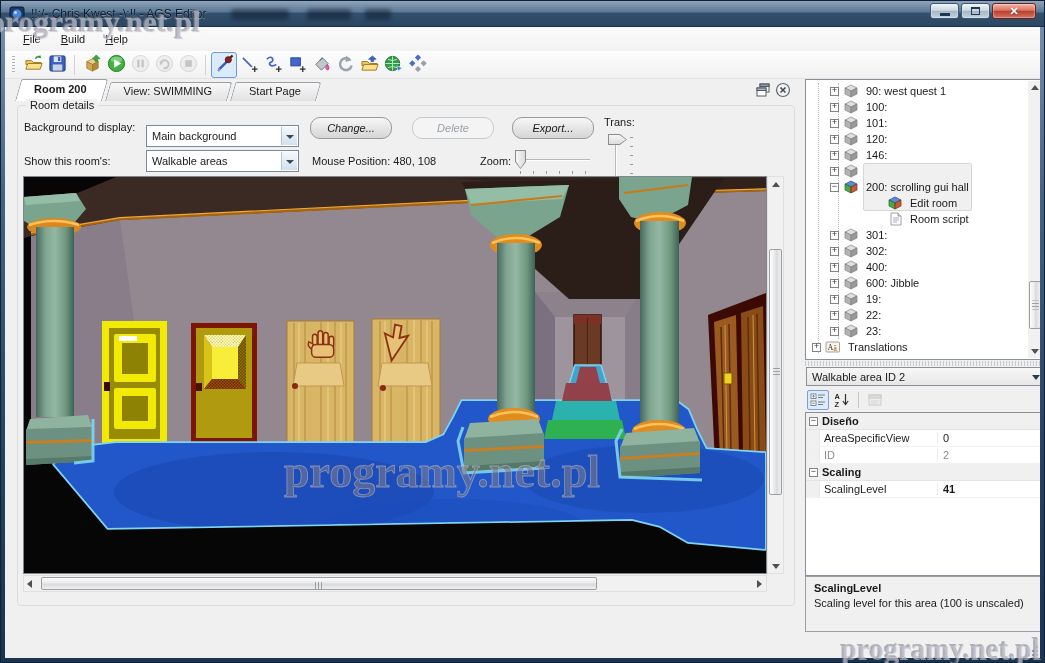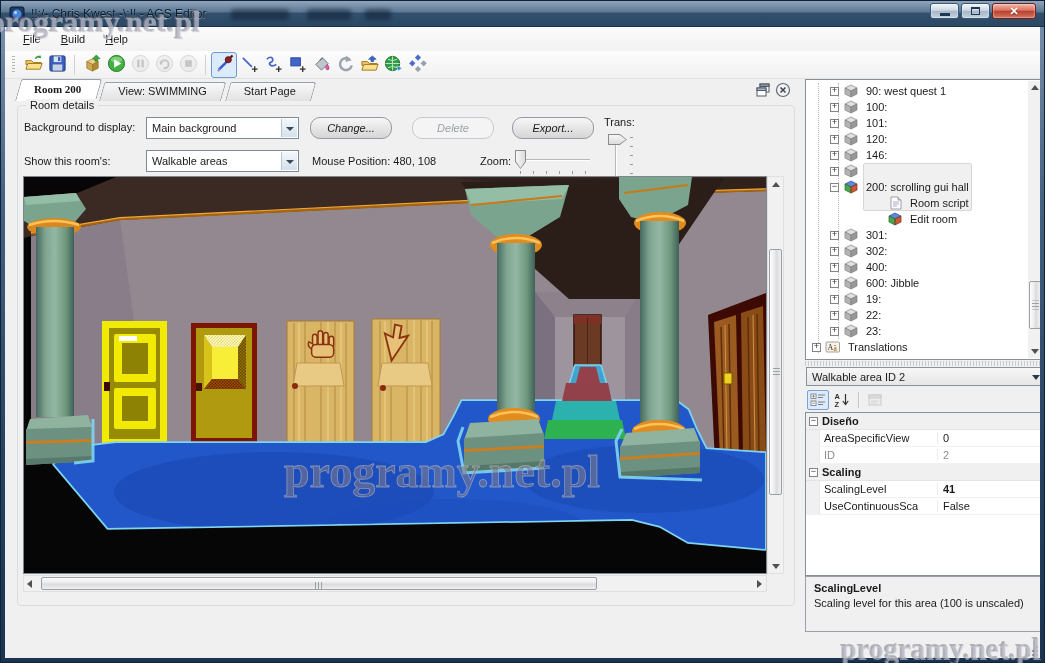--- a/index.html
+++ b/index.html
@@ -41,21 +41,21 @@
 
   .main-row { display:flex; height:581px; }
   .left-col { width:796px; position:relative; flex:none; }
 
   
   .tabstrip { height:22px; position:relative; display:flex; align-items:flex-end; padding-left:10px; }
   .tab { position:relative; height:19px; padding:0 15px 2px 19px; display:flex; align-items:center; margin-right:3px; cursor:default; }
   .tab::before { content:""; position:absolute; inset:0; background:linear-gradient(#f8f8f8,#e2e2e2);
     border:1px solid #9aa0a8; border-bottom:none; border-radius:2px 3px 0 0;
     transform:skewX(-16deg); transform-origin:bottom left; }
-  .tab.active { font-weight:bold; height:22px;font-family:Liberation Serif, serif; }
+  .tab.active { font-weight:bold; height:22px; }
   .tab.active::before { background:#fff; }
   .tab span { position:relative; white-space:nowrap; }
   .tab-icons { position:absolute; right:10px; top:3px; display:flex; gap:4px; }
   .tab-icons span { width:16px; height:16px; }
 
   
   .editor-area { position:absolute; top:22px; left:0; right:0; bottom:0; }
   .groupbox { position:absolute; left:12px; top:4px; width:778px; height:501px; border:1px solid #d9dde1; border-radius:4px; }
   .gb-label { position:absolute; left:8px; top:-7px; background:#f0f0f0; padding:0 4px;text-align:center; }
   .fl { position:absolute; white-space:nowrap; }
@@ -339,21 +339,21 @@
                   <path d="M5.5,5.5 L10.5,10.5 M10.5,5.5 L5.5,10.5" stroke="#404a54" stroke-width="1.6"></path>
                 </svg></span>
           </div>
         </div>
 
         <div class="editor-area">
           <div class="groupbox">
             <span class="gb-label">Room details</span>
 
             <span class="fl" style="left:6px; top:15px;">Background to display:</span>
-            <div class="combo" style="left:128px; top:11px;">
+            <div class="combo" style="left:128px; top:19px;">
               <span>Main background</span>
               <span class="combo-arrow"></span>
             </div>
             <div class="btn" style="left:292px; top:11px;">
                 <span>Change...</span>
               </div>
             <div class="btn disabled" style="left:394px; top:11px;">
                 <span>Delete</span>
               </div>
             <div class="btn" style="left:494px; top:11px;">
@@ -635,34 +635,34 @@
                 <span class="tree-icon"><svg viewBox="0 0 16 14">
                     <polygon points="8,1 14,4 8,7 2,4" fill="#5a8ad8" stroke="#2a4a88" stroke-width=".7"></polygon>
                     <polygon points="2,4 8,7 8,13 2,10" fill="#4aa84a" stroke="#1e6a1e" stroke-width=".7"></polygon>
                     <polygon points="14,4 8,7 8,13 14,10" fill="#c85a3a" stroke="#7a2a14" stroke-width=".7"></polygon>
                   </svg></span>
                 <span class="tree-label">200: scrolling gui hall</span>
               </div>
               <div class="tree-row" style="padding-left: 66px;">
                 <span class="tgl-spacer"></span>
                 <span class="tree-icon"><svg viewBox="0 0 16 14">
+                    <polygon points="8,1 14,4 8,7 2,4" fill="#5a8ad8" stroke="#2a4a88" stroke-width=".7"></polygon>
+                    <polygon points="2,4 8,7 8,13 2,10" fill="#4aa84a" stroke="#1e6a1e" stroke-width=".7"></polygon>
+                    <polygon points="14,4 8,7 8,13 14,10" fill="#c85a3a" stroke="#7a2a14" stroke-width=".7"></polygon>
+                  </svg></span>
+                <span class="tree-label">Edit room</span>
+              </div>
+              <div class="tree-row" style="padding-left: 66px;">
+                <span class="tgl-spacer"></span>
+                <span class="tree-icon"><svg viewBox="0 0 16 14">
                     <path d="M4,1 h7 l3,3 v9 H4 z" fill="#fff" stroke="#8a8a8a" stroke-width=".8"></path>
                     <path d="M11,1 v3 h3" fill="#d8d8d8" stroke="#8a8a8a" stroke-width=".8"></path>
                     <path d="M6,6 h6 M6,8 h6 M6,10 h4" stroke="#9aa4c0" stroke-width=".9"></path>
                   </svg></span>
                 <span class="tree-label">Room script</span>
-              </div>
-              <div class="tree-row" style="padding-left: 66px;">
-                <span class="tgl-spacer"></span>
-                <span class="tree-icon"><svg viewBox="0 0 16 14">
-                    <polygon points="8,1 14,4 8,7 2,4" fill="#5a8ad8" stroke="#2a4a88" stroke-width=".7"></polygon>
-                    <polygon points="2,4 8,7 8,13 2,10" fill="#4aa84a" stroke="#1e6a1e" stroke-width=".7"></polygon>
-                    <polygon points="14,4 8,7 8,13 14,10" fill="#c85a3a" stroke="#7a2a14" stroke-width=".7"></polygon>
-                  </svg></span>
-                <span class="tree-label">Edit room</span>
               </div>
               <div class="tree-row" style="padding-left: 22px;">
                 <span class="toggle">+</span>
                 <span class="tree-icon"><svg viewBox="0 0 16 14">
                     <polygon points="8,1 14,4 8,7 2,4" fill="#e0e0e0" stroke="#808080" stroke-width=".7"></polygon>
                     <polygon points="2,4 8,7 8,13 2,10" fill="#b4b4b4" stroke="#808080" stroke-width=".7"></polygon>
                     <polygon points="14,4 8,7 8,13 14,10" fill="#989898" stroke="#808080" stroke-width=".7"></polygon>
                   </svg></span>
                 <span class="tree-label">301:</span>
               </div>
@@ -795,25 +795,20 @@
             </div>
             <div class="prow cat">
               <span class="cbox">−</span>
               <span>Scaling</span>
             </div>
             <div class="prow">
               <span class="pstrip"></span>
               <span class="pname">ScalingLevel</span>
               <span class="pval boldv">41</span>
             </div>
-            <div class="prow">
-              <span class="pstrip"></span>
-              <span class="pname">UseContinuousSca</span>
-              <span class="pval">False</span>
-            </div>
           </div>
 
         <div class="prop-desc">
           <div class="pd-title">ScalingLevel</div>
           <div>Scaling level for this area (100 is unscaled)</div>
         </div>
       </div>
     </div>
 
     <span class="resize-grip"></span>

